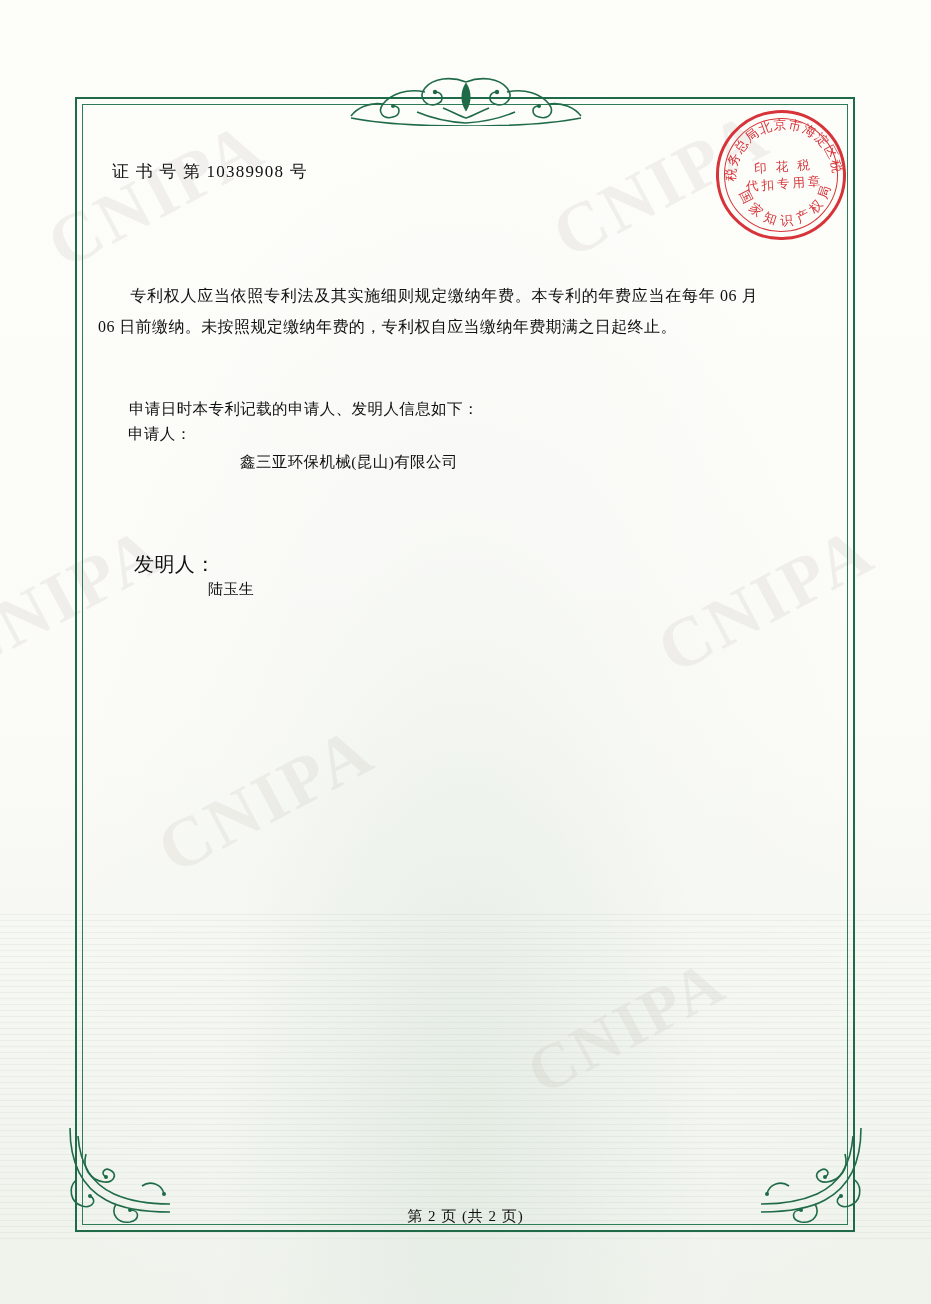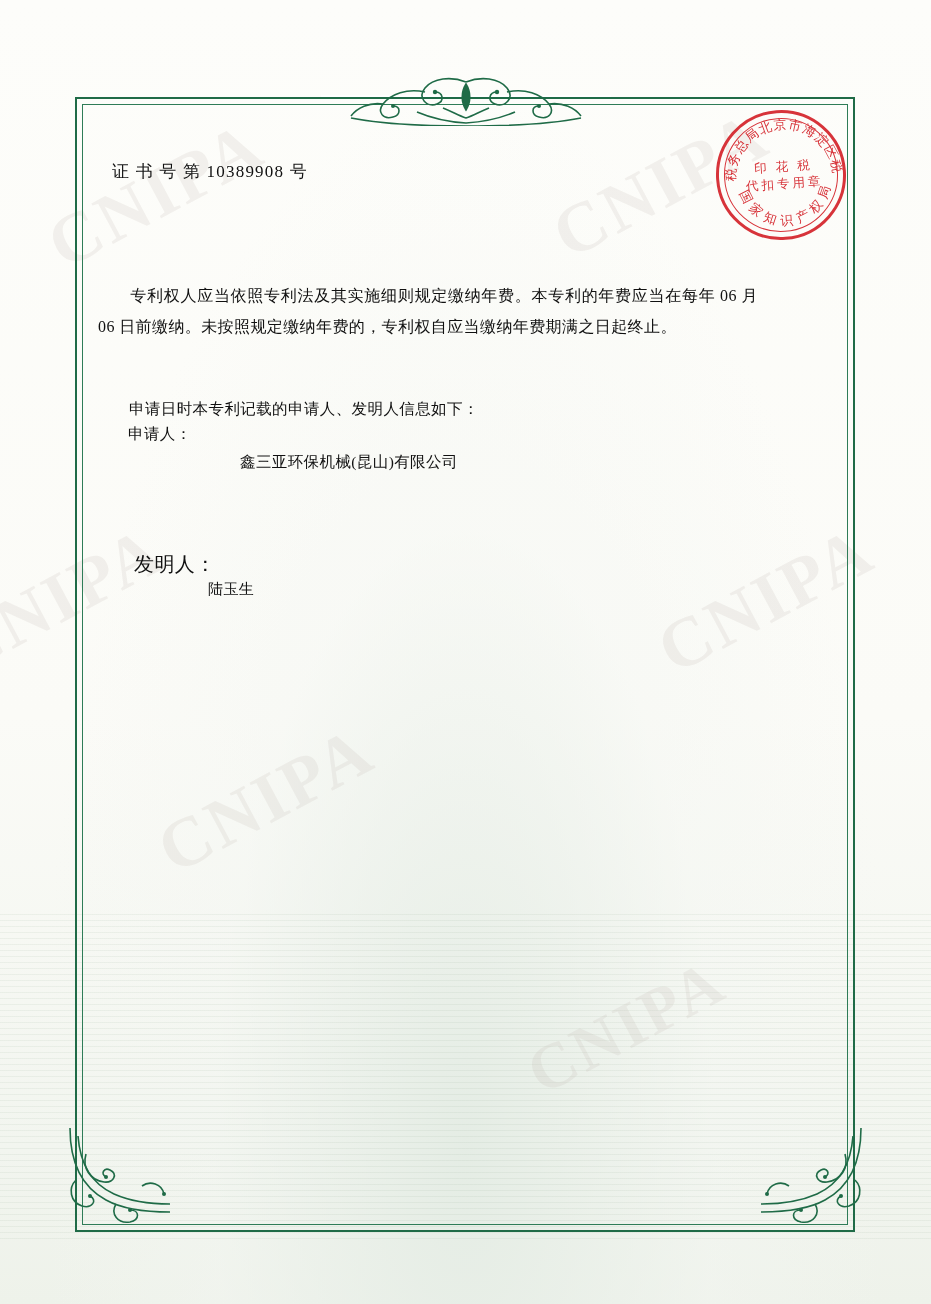--- a/index.html
+++ b/index.html
@@ -328,14 +328,15 @@
   <div class="para"><span class="indent"></span><span>专利权人应当依照专利法及其实施细则规定缴纳年费。本专利的年费应当在每年 06 月 06 日前缴纳。未按照规定缴纳年费的，专利权自应当缴纳年费期满之日起终止。</span></div>
 
   <div class="block-info">申请日时本专利记载的申请人、发明人信息如下：</div>
 
   <div class="block-applicant-label">申请人：</div>
   <div class="applicant-name">鑫三亚环保机械(昆山)有限公司</div>
 
   <div class="block-inventor-label">发明人：</div>
   <div class="inventor-name">陆玉生</div>
 
+  <div class="page-footer">第 2 页 (共 2 页)</div>
 
 </div>
 
 </body></html>

